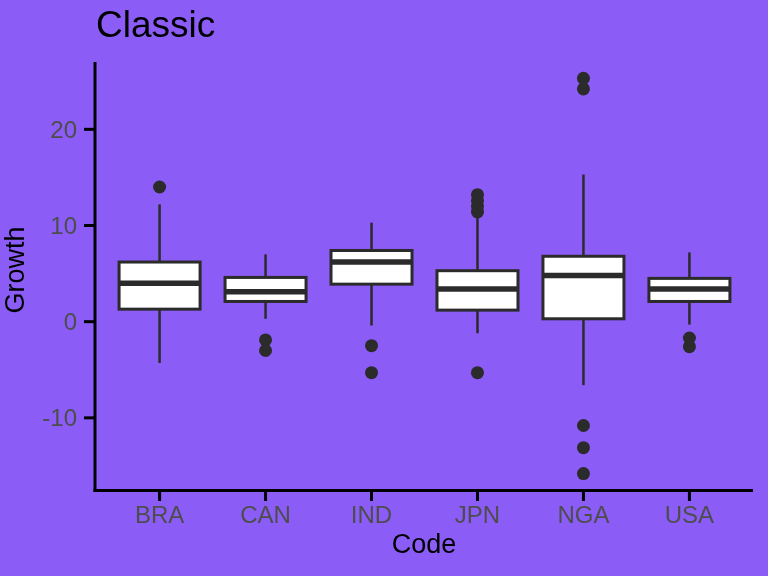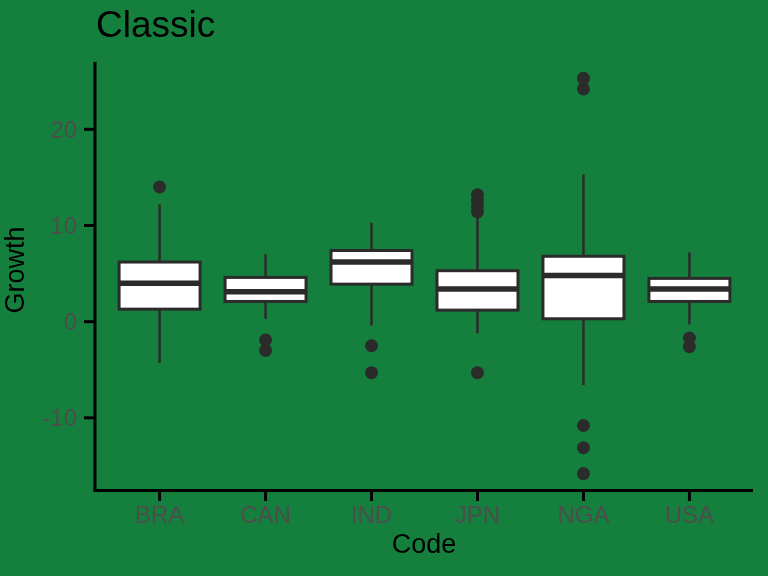--- a/index.html
+++ b/index.html
@@ -1,19 +1,19 @@
 <!DOCTYPE html>
 <html><head>
 <meta charset="utf-8">
 <style>
   html,body{margin:0;padding:0;background:#ffffff;}
   .figure{
     position:relative;
     width:768px;height:576px;
-    background:#15803d;
+    background:#8b5cf6;
     font-family:"Liberation Sans", sans-serif;
     overflow:hidden;
   }
   svg text{ font-family:"Liberation Sans", sans-serif; }
   .title-text{ font-size:37px; fill:#000000; }
   .axis-title{ font-size:27px; fill:#000000; }
   .tick-label{ font-size:24px; fill:#4d4d4d; }
 </style>
 </head>
 <body>

